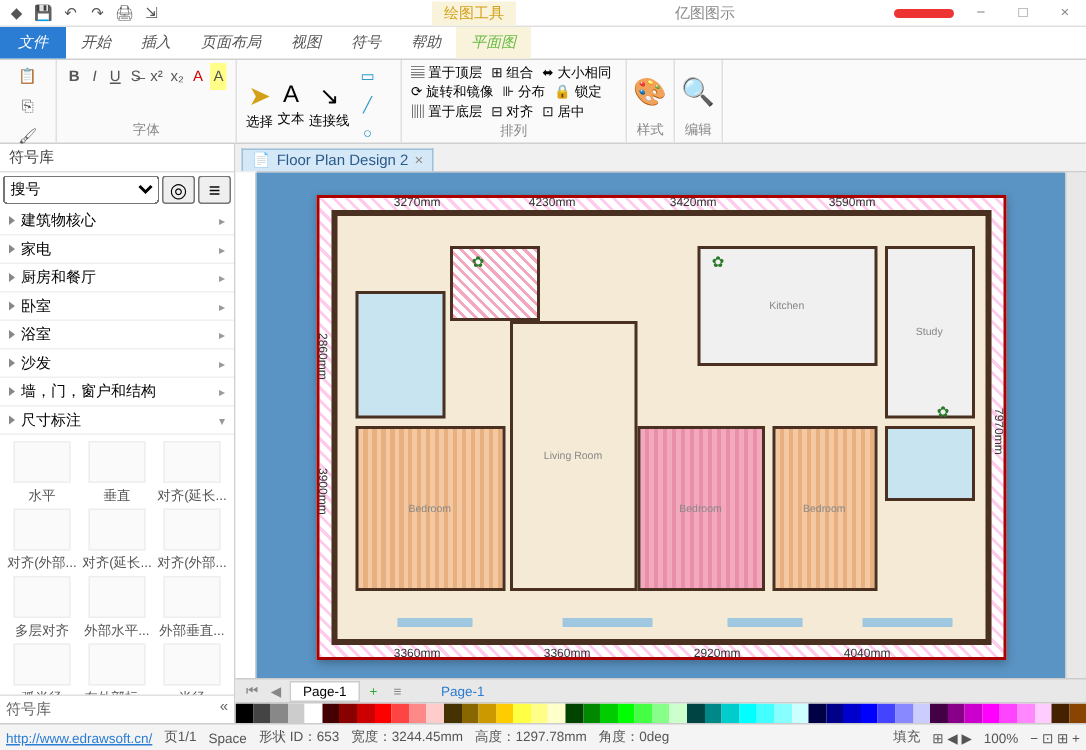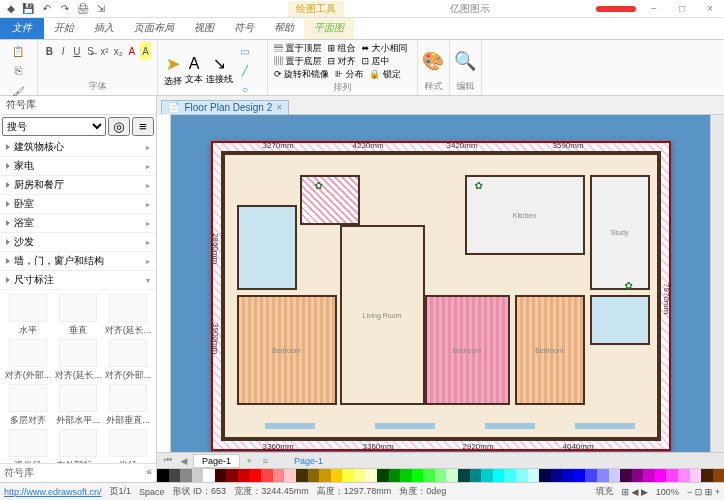--- a/index.html
+++ b/index.html
@@ -45,21 +45,21 @@
 .shape-cell .lbl { font-size: 9px; color: #555; text-align: center; }
 .sidepanel-footer { padding: 2px 4px; border-top: 1px solid #e0e0e0; display: flex; justify-content: space-between; color: #666; }
 
 .canvas-area { flex: 1; display: flex; flex-direction: column; background: #f0f0f0; }
 .doc-tabs { height: 18px; background: #f0f0f0; display: flex; align-items: end; padding-left: 4px; }
 .doc-tab { background: #d4e8f7; border: 1px solid #a0c0d8; border-bottom: none; padding: 1px 6px; font-size: 10px; color: #2b5a8a; display: flex; align-items: center; gap: 4px; }
 .doc-tab .close { color: #888; cursor: pointer; }
 .ruler-top { height: 14px; background: #fff; border-bottom: 1px solid #ccc; margin-left: 14px; position: relative; overflow: hidden; }
 .ruler-left { width: 14px; background: #fff; border-right: 1px solid #ccc; }
 .canvas-body { flex: 1; display: flex; }
-.canvas-scroll { flex: 1; background: #5a94c4; display: flex; align-items: center; justify-content: center; overflow: auto; position: relative; padding: 26px; }
+.canvas-scroll { flex: 1; background: #5a94c4; display: flex; align-items: center; justify-content: center; overflow: auto; position: relative; padding: 15px; }
 .canvas-page { background: #fff; box-shadow: 0 2px 6px rgba(0,0,0,0.3); }
 .floorplan { position: relative; }
 
 .page-tabs { height: 16px; background: #e8e8e8; display: flex; align-items: center; padding-left: 4px; gap: 2px; font-size: 9px; border-top: 1px solid #ccc; }
 .page-tabs .navbtn { width: 14px; text-align: center; color: #888; cursor: pointer; }
 .page-tabs .ptab { padding: 1px 8px; border: 1px solid #ccc; background: #fff; }
 
 .color-strip { height: 14px; display: flex; overflow: hidden; border-top: 1px solid #ccc; }
 .color-strip .sw { flex: 1; min-width: 6px; }
 
@@ -171,28 +171,28 @@
     <div class="rgroup-label">基本工具</div>
   </div>
   <div class="rgroup" style="width:150px">
     <div class="rgroup-main">
       <div class="row" style="gap:6px">
         <span style="font-size:9px">▤ <span>置于顶层</span></span>
         <span style="font-size:9px">⊞ <span>组合</span></span>
         <span style="font-size:9px">⬌ <span>大小相同</span></span>
       </div>
       <div class="row" style="gap:6px">
+        <span style="font-size:9px">⟳ <span>旋转和镜像</span></span>
+        <span style="font-size:9px">⊪ <span>分布</span></span>
+        <span style="font-size:9px">🔒 <span>锁定</span></span>
+      </div>
+      <div class="row" style="gap:6px">
         <span style="font-size:9px">▥ <span>置于底层</span></span>
         <span style="font-size:9px">⊟ <span>对齐</span></span>
         <span style="font-size:9px">⊡ <span>居中</span></span>
-      </div>
-      <div class="row" style="gap:6px">
-        <span style="font-size:9px">⟳ <span>旋转和镜像</span></span>
-        <span style="font-size:9px">⊪ <span>分布</span></span>
-        <span style="font-size:9px">🔒 <span>锁定</span></span>
       </div>
     </div>
     <div class="rgroup-label">排列</div>
   </div>
   <div class="rgroup" style="width:32px">
     <div class="rgroup-main" style="display:flex;align-items:center;justify-content:center">
       <span style="font-size:18px">🎨</span>
     </div>
     <div class="rgroup-label">样式</div>
   </div>

